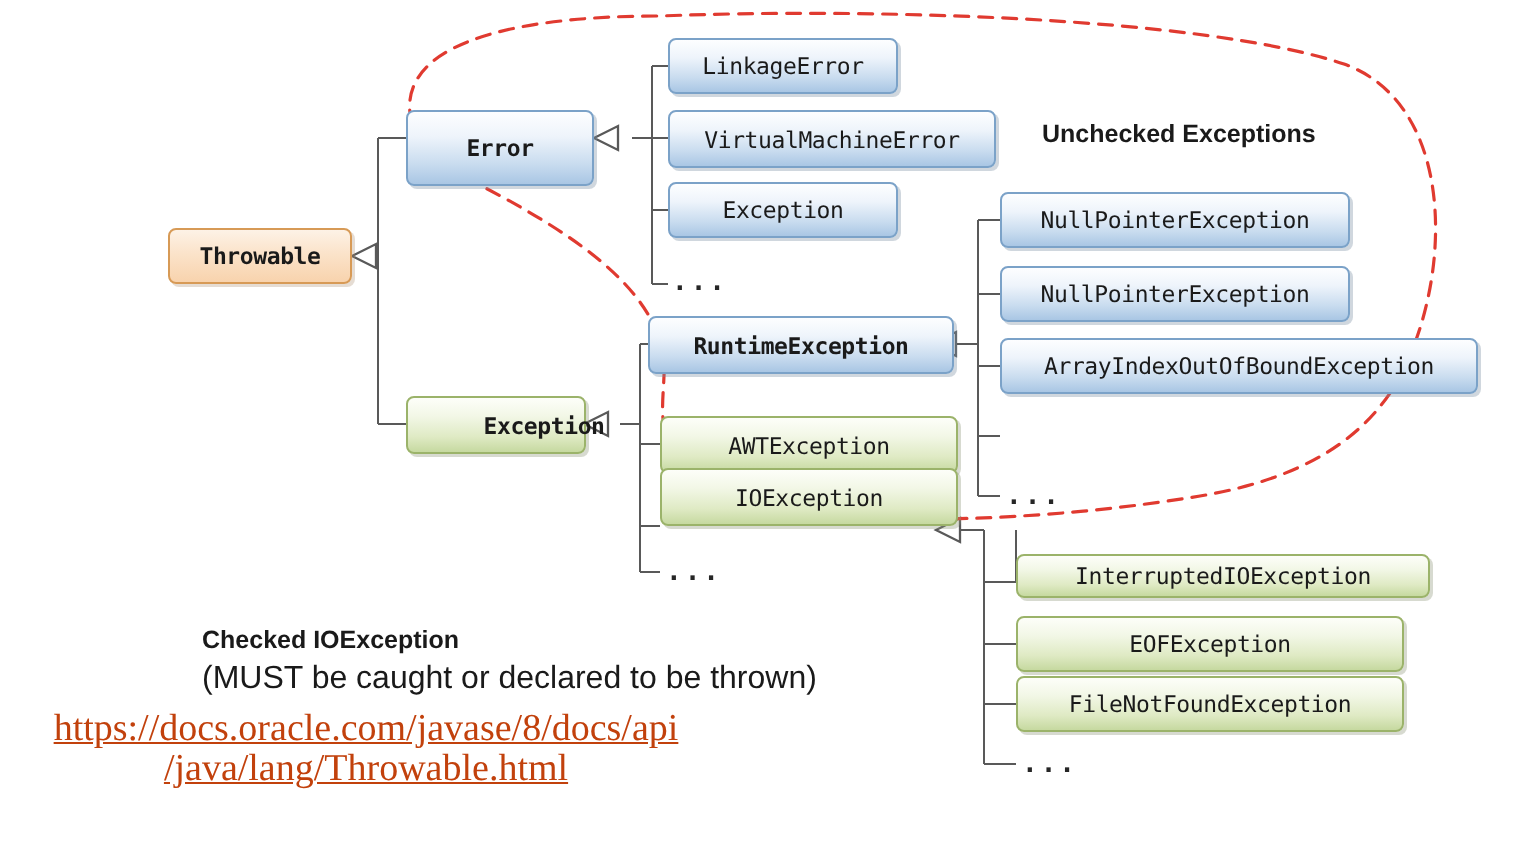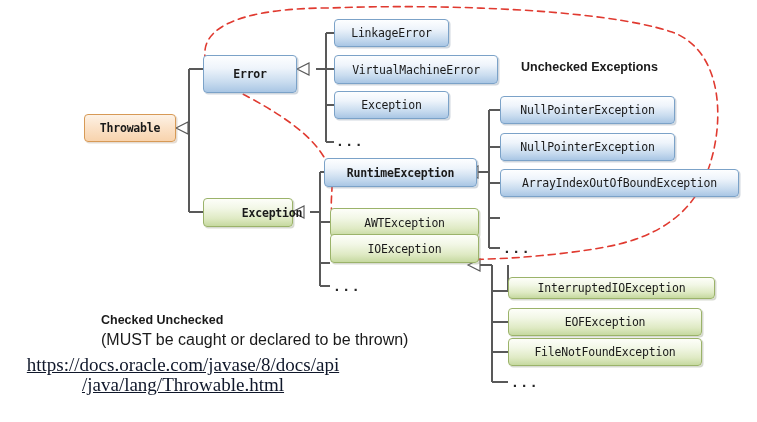--- a/index.html
+++ b/index.html
@@ -55,21 +55,21 @@
   }
   .lbl.head{font-weight:bold;font-size:12.5px;text-align:center;}
   .lbl.sub{font-size:16px;}
 
   
   .linkwrap{
     position:absolute;left:8px;top:355px;width:350px;
     text-align:center;
     font-family:"Liberation Serif", serif;
     font-size:19px;line-height:20px;
-    color:#0f172a;
+    color:#c2410c;
   }
   .linkwrap span{text-decoration:underline;}
 </style>
 </head>
 <body>
 
 <div id="stage">
 
   <svg id="wires" viewBox="0 0 757 422" width="757" height="422">
     <g stroke="#595959" stroke-width="1.15" fill="none" shape-rendering="crispEdges">
@@ -165,21 +165,21 @@
   <div class="node green" style="left:508px;top:277px;width:207px;height:22px;">InterruptedIOException</div>
 
   <div class="node green" style="left:508px;top:308px;width:194px;height:28px;">EOFException</div>
 
   <div class="node green" style="left:508px;top:338px;width:194px;height:28px;">FileNotFoundException</div>
 
   <div class="dots" style="left:511px;top:376px;">...</div>
 
   <div class="lbl head" style="left:521px;top:60px;">Unchecked Exceptions</div>
 
-  <div class="lbl head" style="left:101px;top:313px;">Checked Unchecked</div>
+  <div class="lbl head" style="left:101px;top:313px;">Checked IOException</div>
 
   <div class="lbl sub" style="left:101px;top:331px;">(MUST be caught or declared to be thrown)</div>
 
   <div class="linkwrap">
     <span>https://docs.oracle.com/javase/8/docs/api</span><br>
     <span>/java/lang/Throwable.html</span>
   </div>
 
 </div>
 

